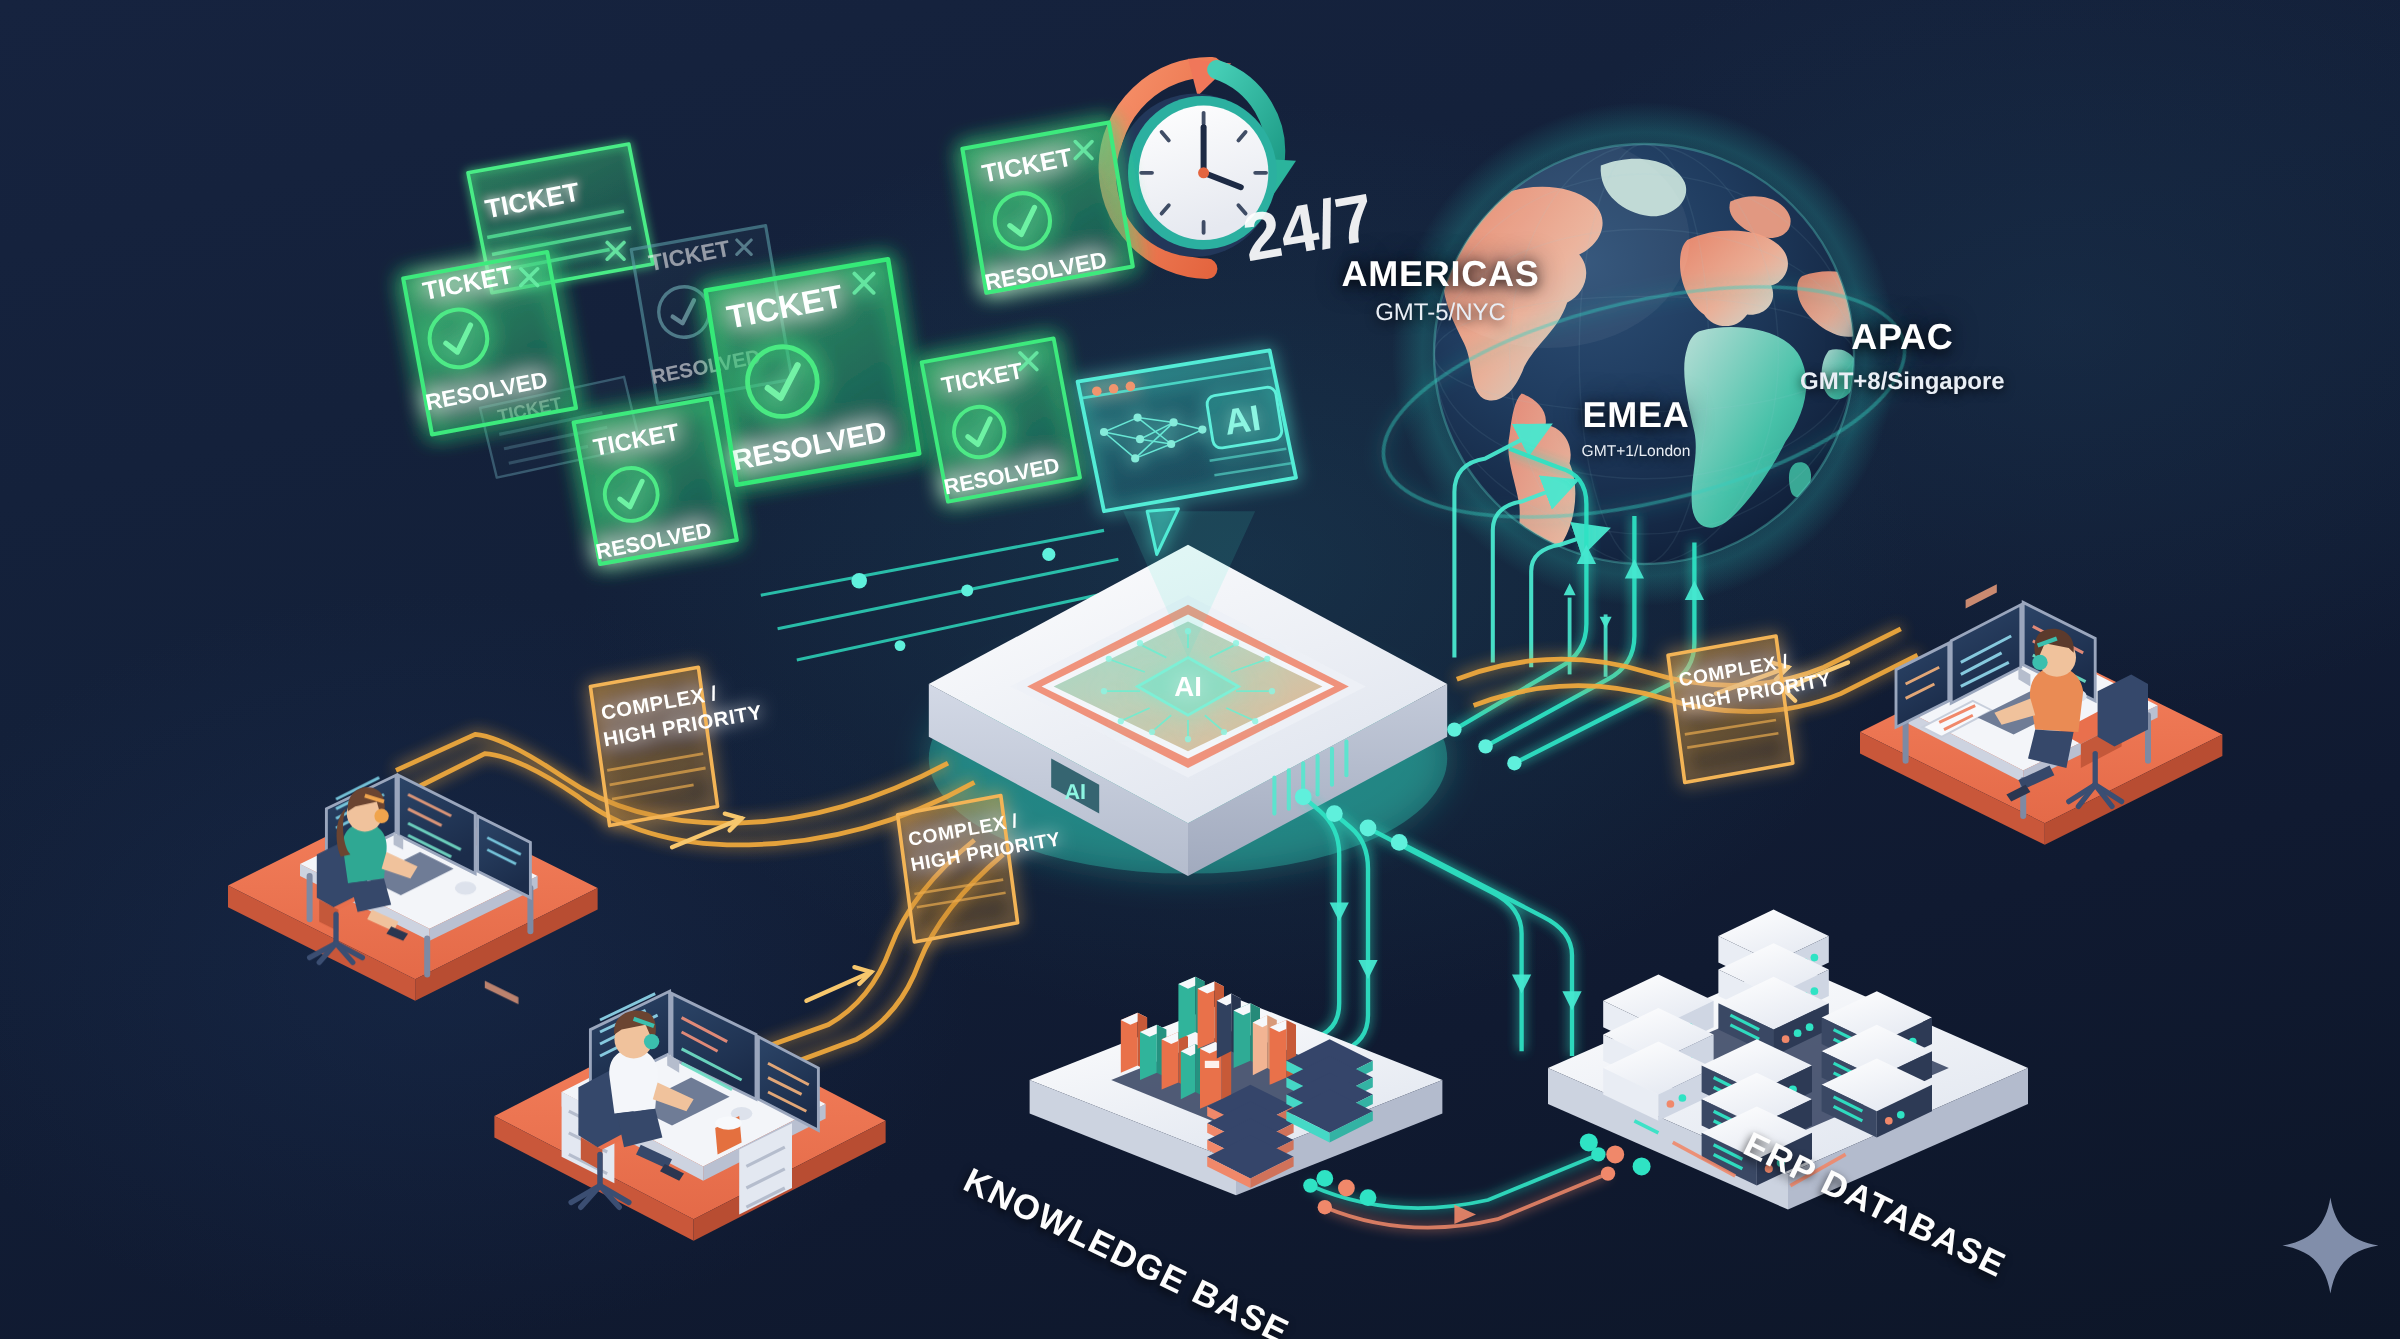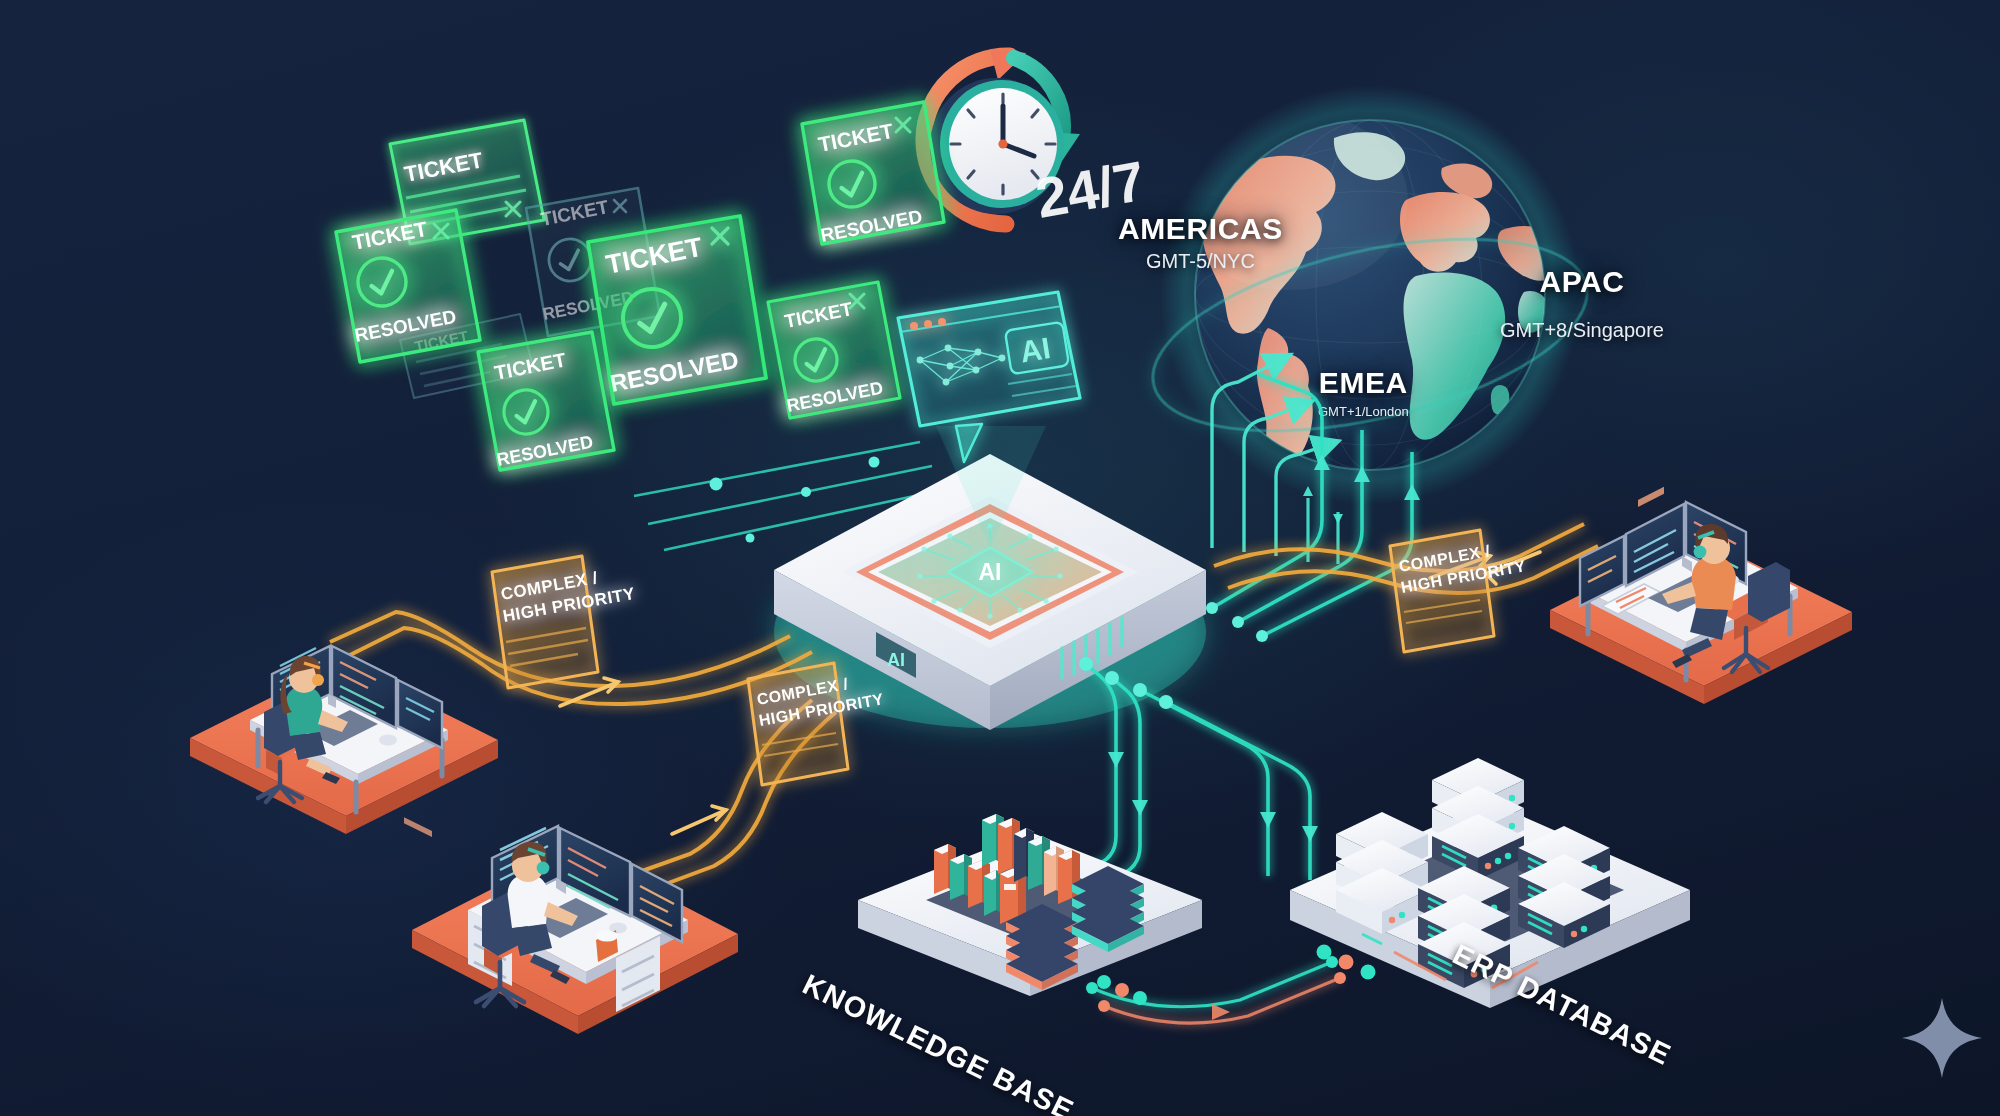--- a/index.html
+++ b/index.html
@@ -139,26 +139,26 @@
     <circle cx="250" cy="215" r="175" fill="none" stroke="rgba(90,210,200,.34)" stroke-width="2"></circle>
 
     <ellipse cx="250" cy="255" rx="222" ry="84" fill="none" stroke="rgba(52,206,190,.42)" stroke-width="3" transform="rotate(-13 250 255)" filter="url(#softGlow)"></ellipse>
   </svg>
 
   <div class="abs" style="left:1118px; top:212px; text-align:center;">
     <div class="region-name" style="font-size:30px;">AMERICAS</div>
     <div class="region-sub" style="font-size:20px; margin-top:4px;">GMT-5/NYC</div>
   </div>
   <div class="abs" style="left:1318px; top:330px; text-align:center;">
-    <div class="region-name" style="font-size:30px;margin-top:36px;">EMEA</div>
+    <div class="region-name" style="font-size:30px;">EMEA</div>
     <div class="region-sub" style="font-size:13px; margin-top:4px;">GMT+1/London</div>
   </div>
   <div class="abs" style="left:1500px; top:265px; text-align:center;">
     <div class="region-name" style="font-size:30px;">APAC</div>
-    <div class="region-sub" style="font-size:20px; margin-top:20px;">GMT+8/Singapore</div>
+    <div class="region-sub" style="font-size:20px; margin-top:8px;font-weight:bold;">GMT+8/Singapore</div>
   </div>
 
   <svg class="abs" style="left:1160px; top:290px;" width="300" height="280" viewBox="0 0 300 280">
     <defs>
       <marker id="arwT" markerWidth="9" markerHeight="9" refX="7" refY="4.5" orient="auto">
         <path d="M0 0 L9 4.5 L0 9 Z" fill="#49e8cf"></path>
       </marker>
     </defs>
     <g fill="none" stroke="#49e8cf" stroke-width="3.4" marker-end="url(#arwT)" opacity=".95">
       <path d="M52 258 L52 120 Q52 96 78 92 L128 66"></path>

